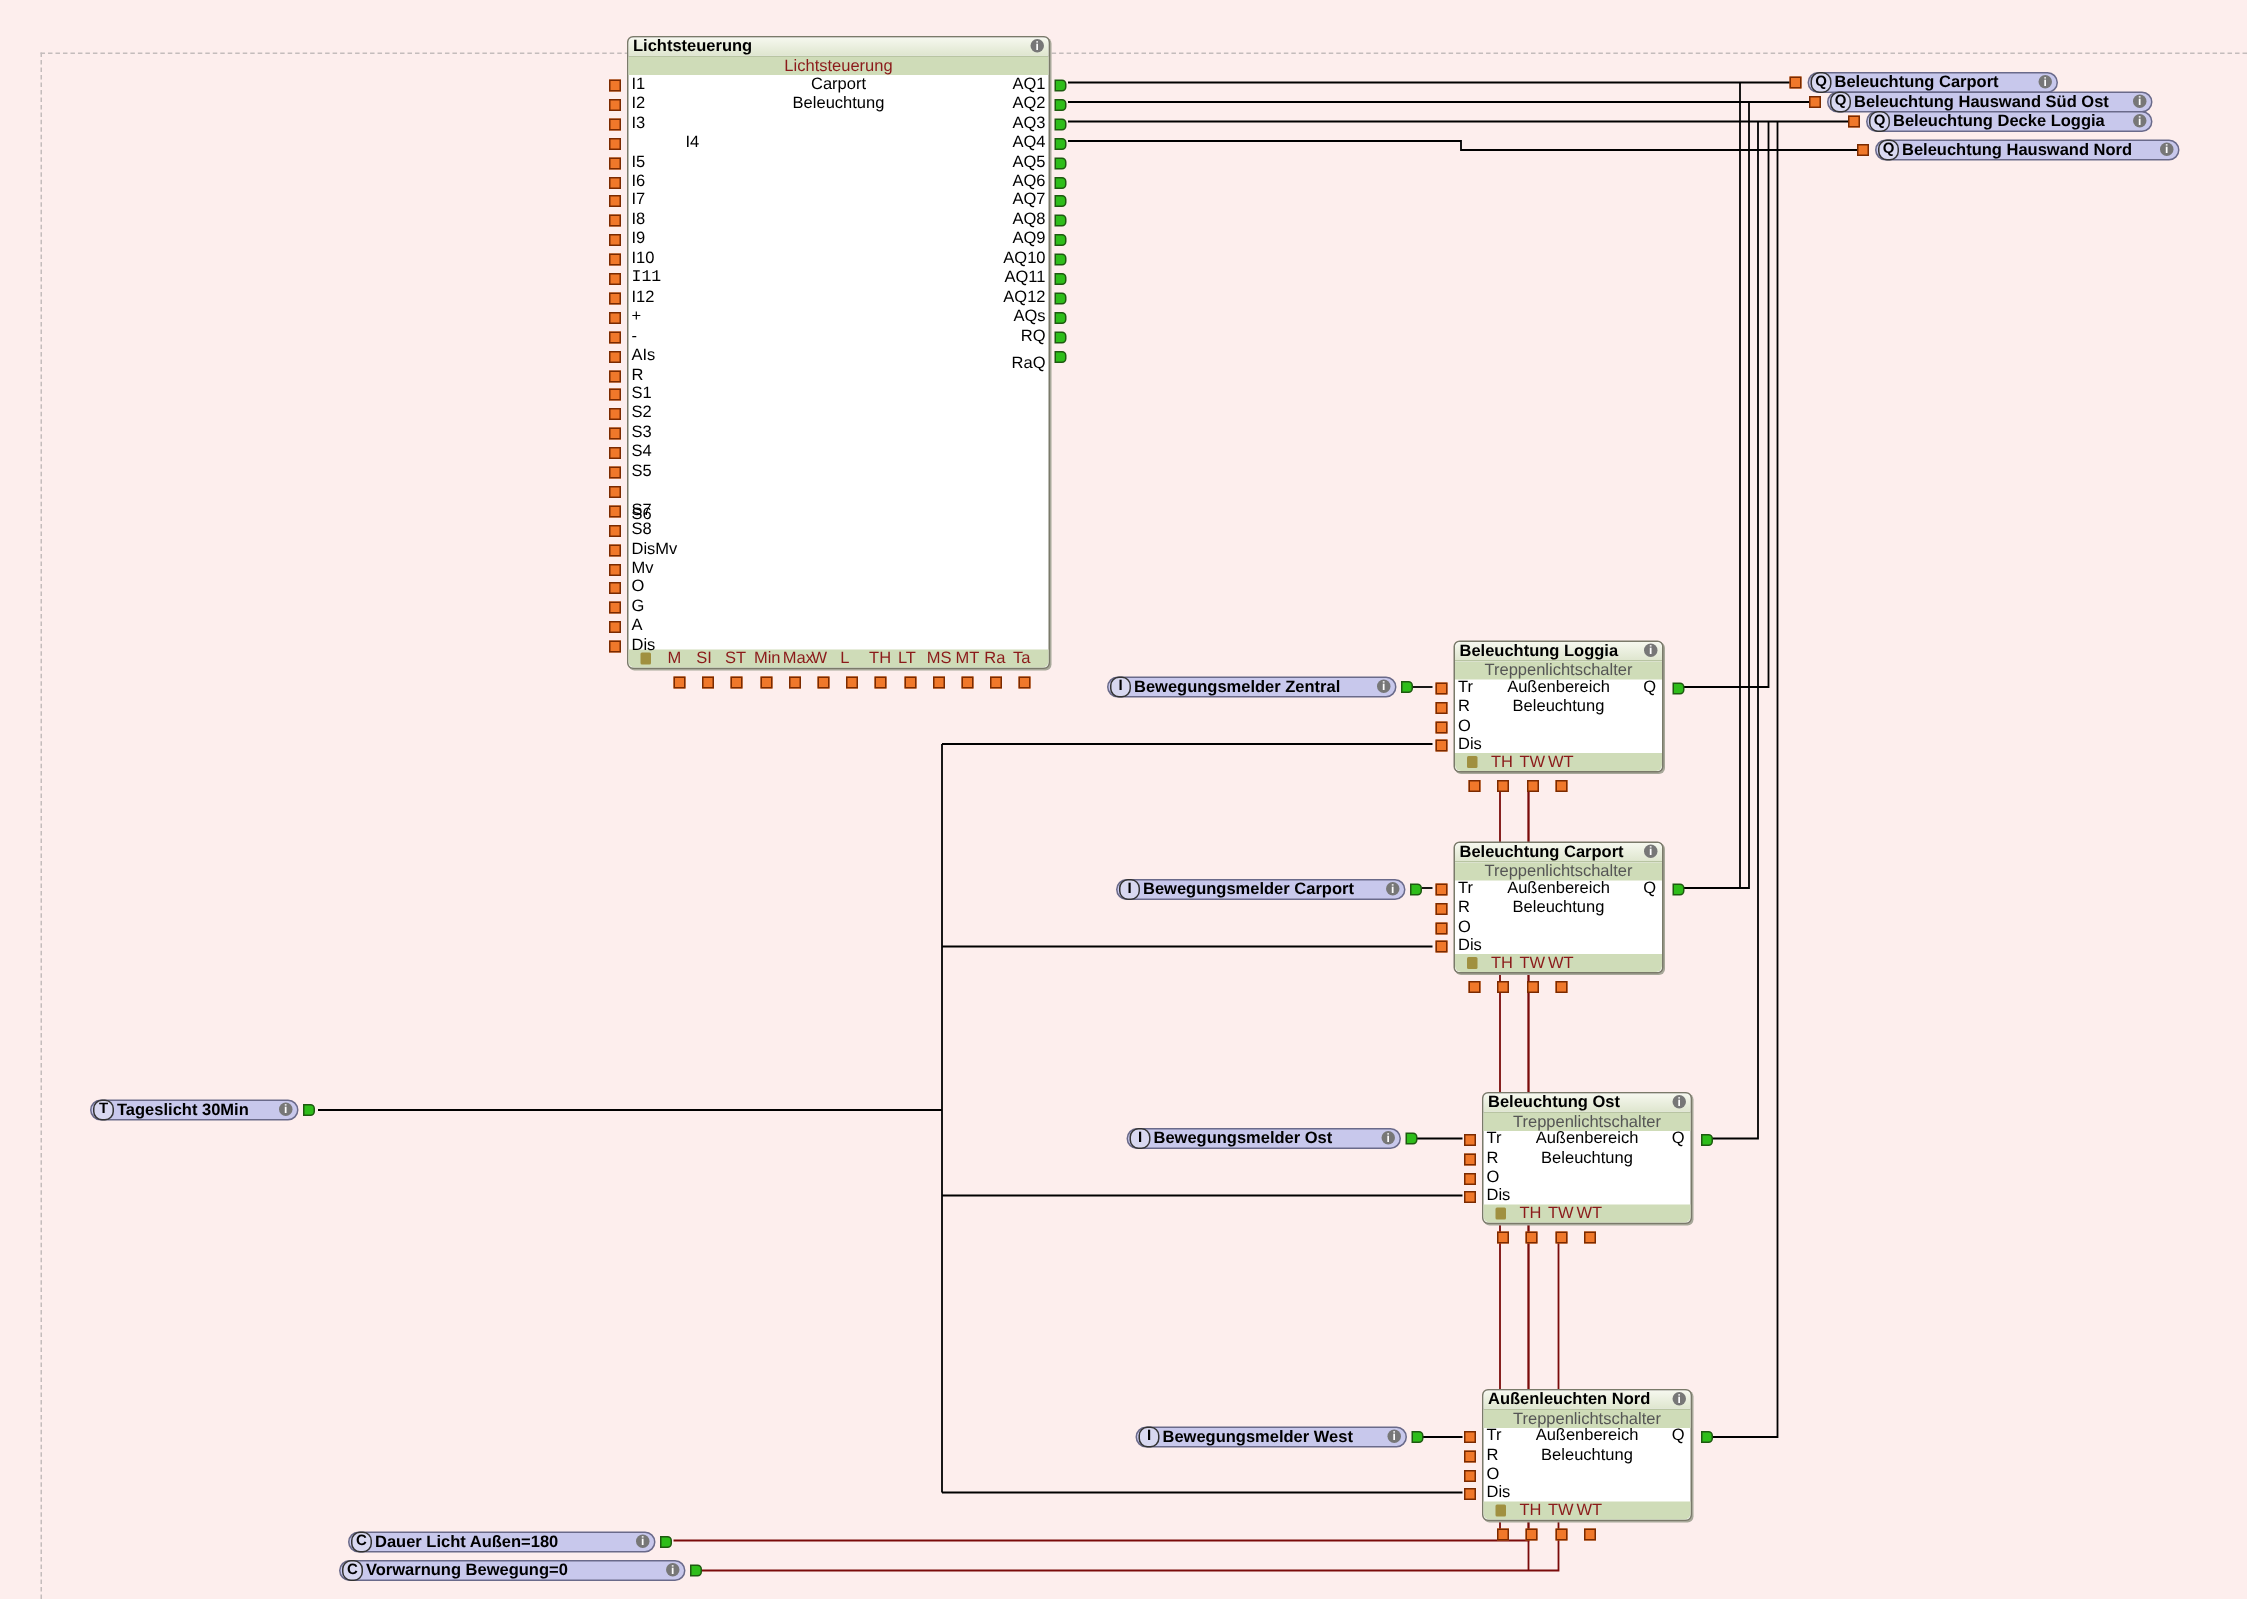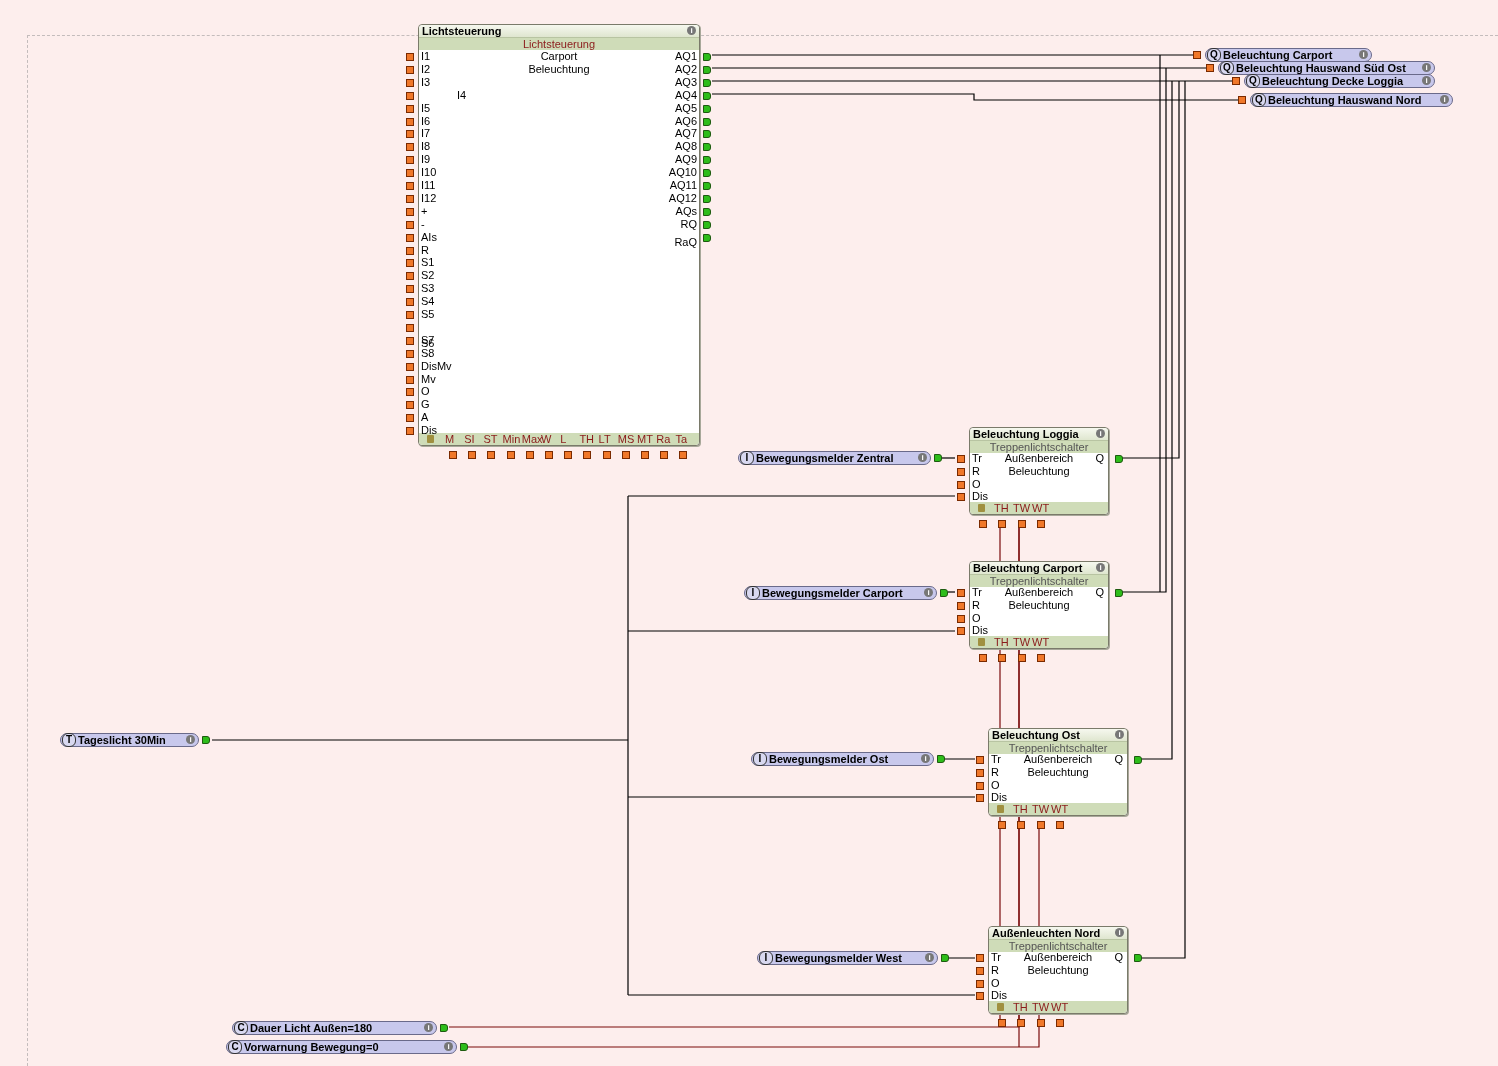--- a/index.html
+++ b/index.html
@@ -110,21 +110,21 @@
     <div class="lbl" style="left: 2px; top: 89.5px;">I6</div>
     <div class="pin-in" style="left: -13px; top: 105.4px;"></div>
     <div class="lbl" style="left: 2px; top: 102.4px;">I7</div>
     <div class="pin-in" style="left: -13px; top: 118.3px;"></div>
     <div class="lbl" style="left: 2px; top: 115.3px;">I8</div>
     <div class="pin-in" style="left: -13px; top: 131.2px;"></div>
     <div class="lbl" style="left: 2px; top: 128.2px;">I9</div>
     <div class="pin-in" style="left: -13px; top: 144.1px;"></div>
     <div class="lbl" style="left: 2px; top: 141.1px;">I10</div>
     <div class="pin-in" style="left: -13px; top: 157px;"></div>
-    <div class="lbl" style="left: 2px; top: 154px;">I11</div>
+    <div class="lbl" style="left: 2px; top: 154px; font-family: Liberation Mono, monospace;">I11</div>
     <div class="pin-in" style="left: -13px; top: 169.9px;"></div>
     <div class="lbl" style="left: 2px; top: 166.9px;">I12</div>
     <div class="pin-in" style="left: -13px; top: 182.8px;"></div>
     <div class="lbl" style="left: 2px; top: 179.8px;">+</div>
     <div class="pin-in" style="left: -13px; top: 195.7px;"></div>
     <div class="lbl" style="left: 2px; top: 192.7px;">-</div>
     <div class="pin-in" style="left: -13px; top: 208.6px;"></div>
     <div class="lbl" style="left: 2px; top: 205.6px;">AIs</div>
     <div class="pin-in" style="left: -13px; top: 221.5px;"></div>
     <div class="lbl" style="left: 2px; top: 218.5px;">R</div>

